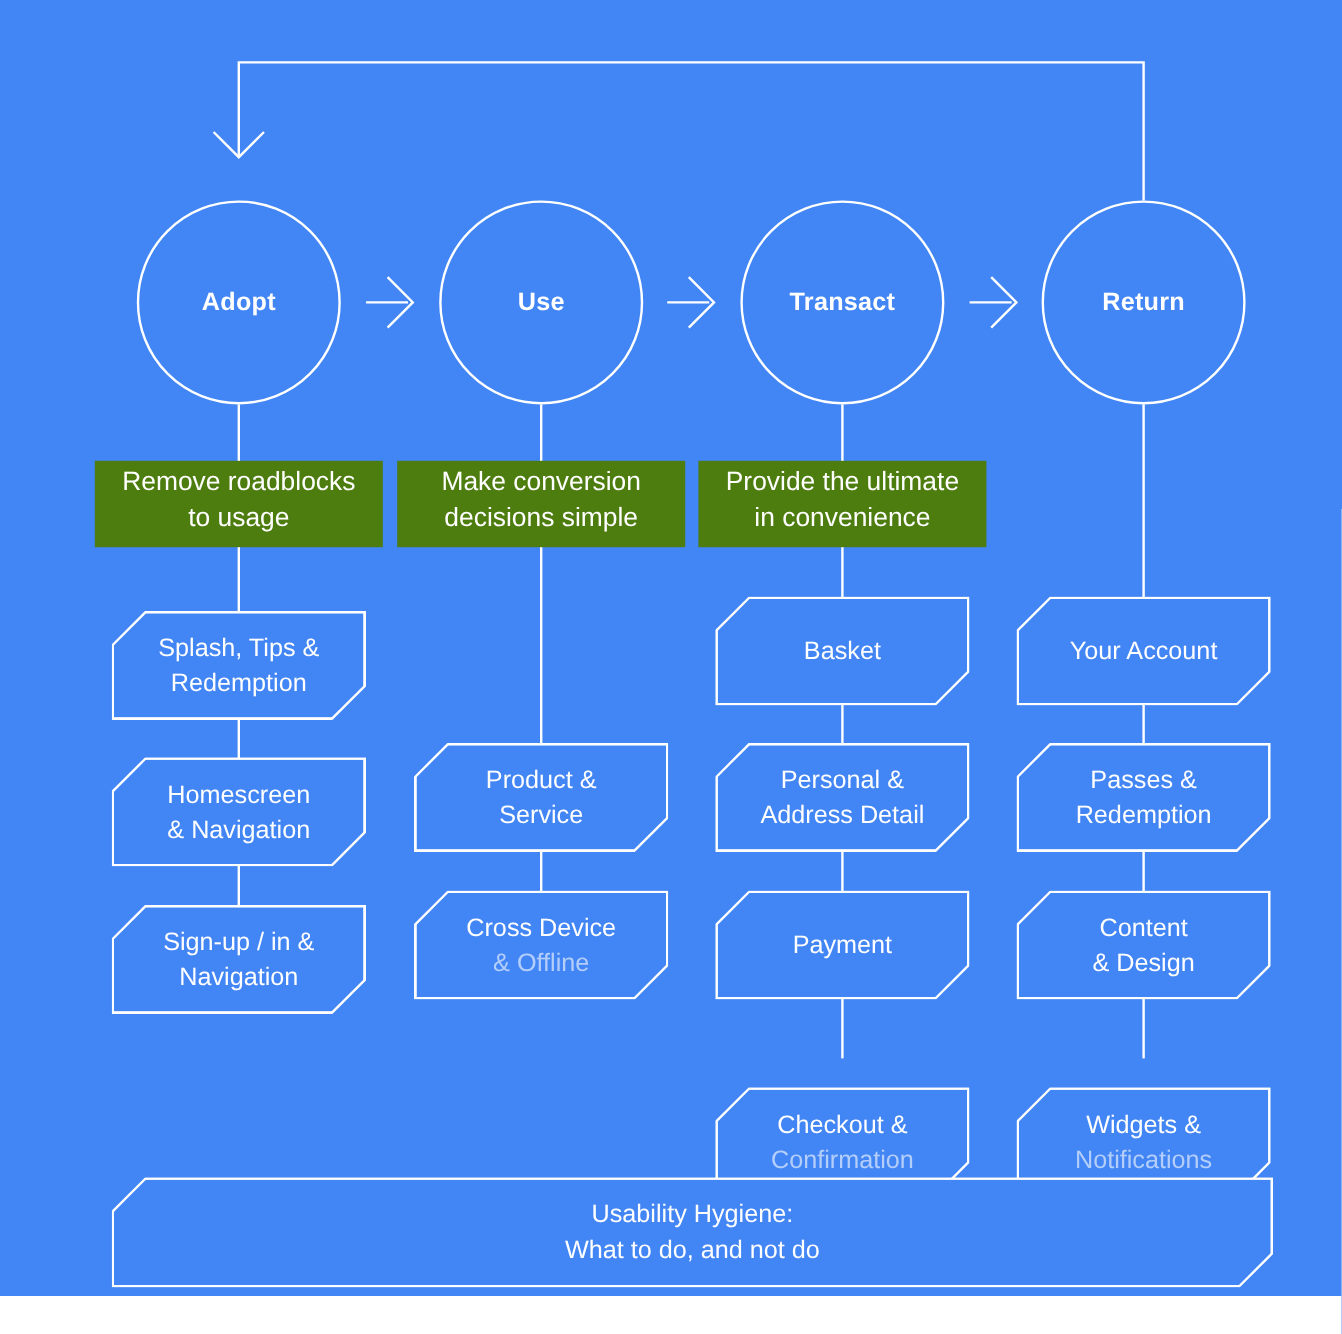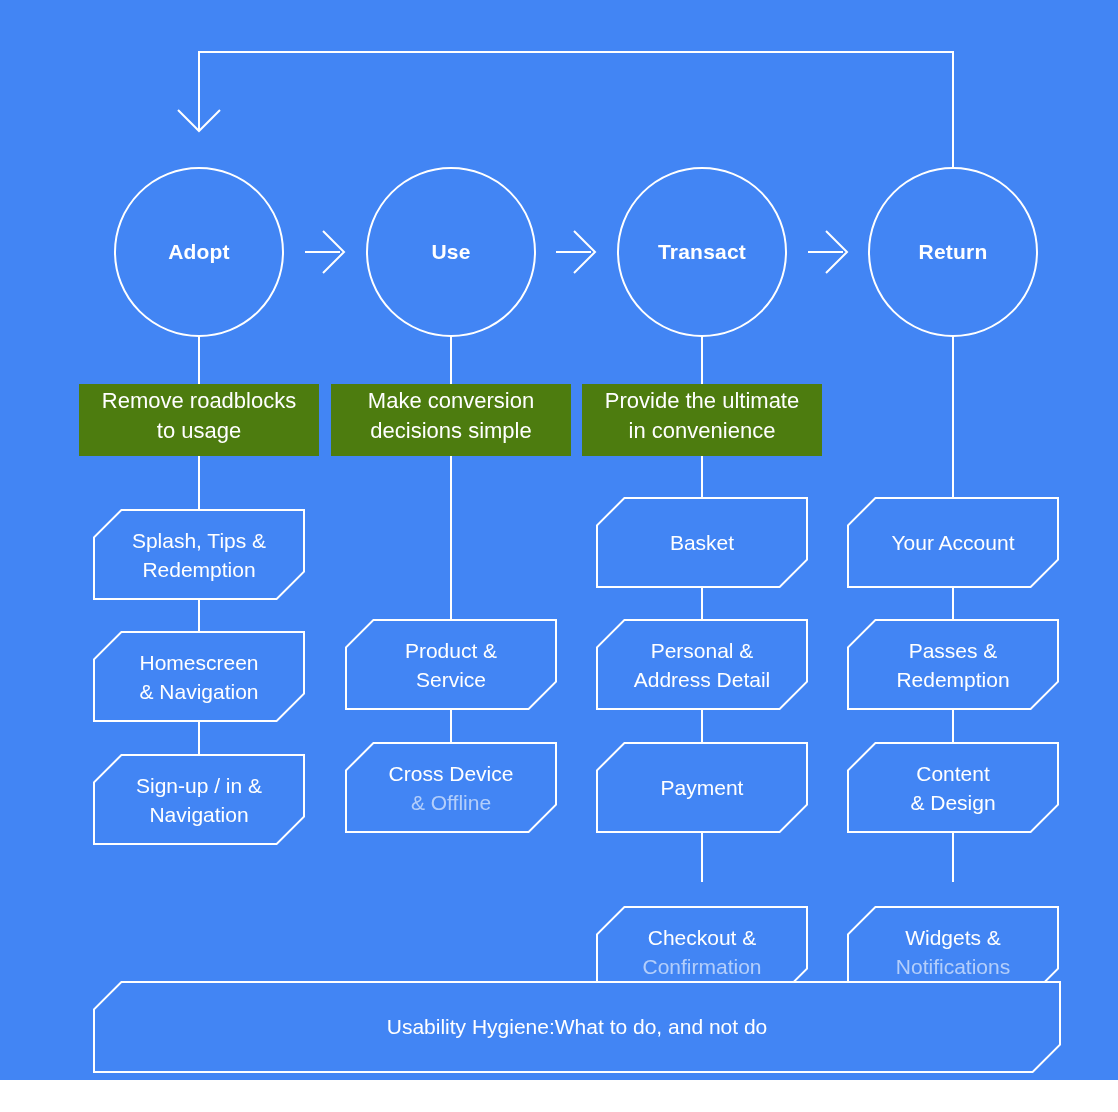--- a/index.html
+++ b/index.html
@@ -72,21 +72,21 @@
     background: #ffffff;
     clip-path: polygon(28px 0, 100% 0, 100% calc(100% - 28px), calc(100% - 28px) 100%, 0 100%, 0 28px);
   }
   .footer-bar .fill {
     position: absolute; inset: 2px;
     background: #4285f4;
     clip-path: polygon(26.8px 0, 100% 0, 100% calc(100% - 26.8px), calc(100% - 26.8px) 100%, 0 100%, 0 26.8px);
   }
   .footer-bar .txt {
     position: absolute; inset: 0;
-    display: flex; flex-direction: row; align-items: center; justify-content: center;
+    display: flex; flex-direction: column; align-items: center; justify-content: center;
     color: #ffffff; font-size: 21px; line-height: 30px; text-align: center;
   }
 </style>
 </head>
 <body>
 
 <div class="canvas">
 
   <svg class="loop-svg" width="1118" height="180" viewBox="0 0 1118 180" fill="none" stroke="#ffffff" stroke-width="2">
     <polyline points="953,167 953,52 199,52 199,131"></polyline>

